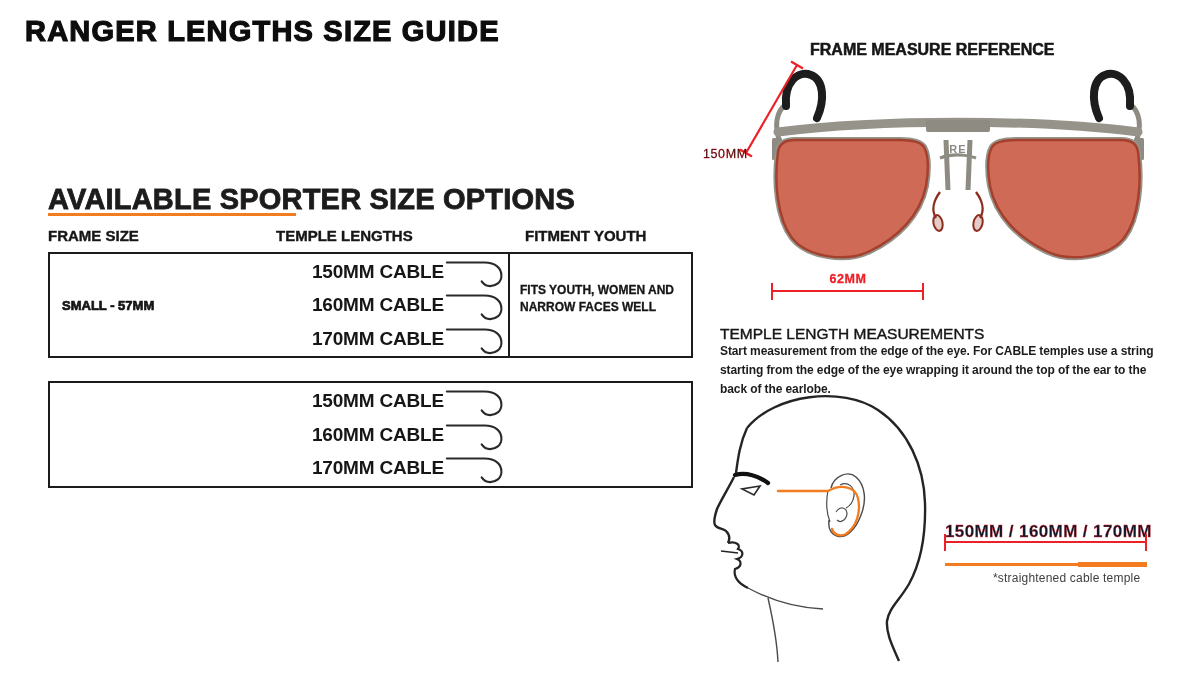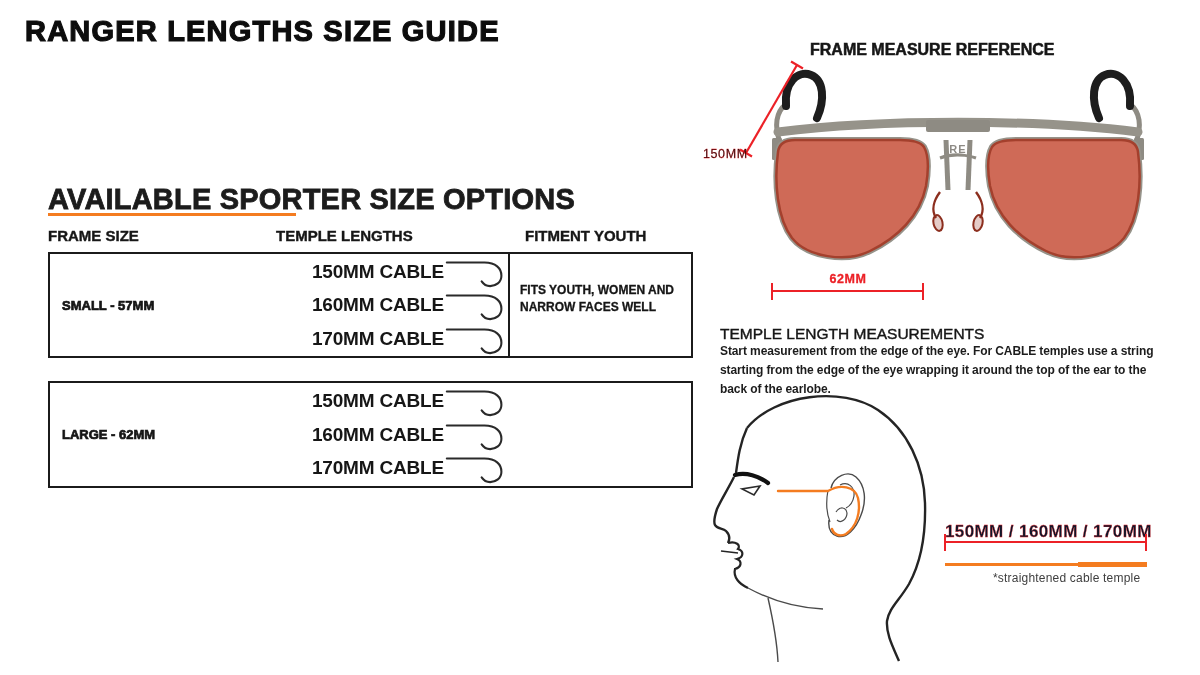--- a/index.html
+++ b/index.html
@@ -92,21 +92,20 @@
         <span class="temple-label">170MM CABLE</span>
         <svg class="hook-icon" viewBox="0 0 64 34">
           <path d="M1 7 H41 C53 7 59 13 59 21 C59 28 53 32 47 32 C43 32 40 30 38 27" fill="none" stroke="#2a2a2a" stroke-width="2.2" stroke-linecap="round"></path>
         </svg>
       </div>
     </div>
     <div class="fitment-cell">FITS YOUTH, WOMEN AND NARROW FACES WELL</div>
   </div>
 
   <div id="table-large" class="abs size-table">
-    <div class="frame-cell">LARGE - 62MM</div>
     <div class="temple-col">
       <div class="temple-row">
         <span class="temple-label">150MM CABLE</span>
         <svg class="hook-icon" viewBox="0 0 64 34">
           <path d="M1 7 H41 C53 7 59 13 59 21 C59 28 53 32 47 32 C43 32 40 30 38 27" fill="none" stroke="#2a2a2a" stroke-width="2.2" stroke-linecap="round"></path>
         </svg>
       </div>
       <div class="temple-row">
         <span class="temple-label">160MM CABLE</span>
         <svg class="hook-icon" viewBox="0 0 64 34">

